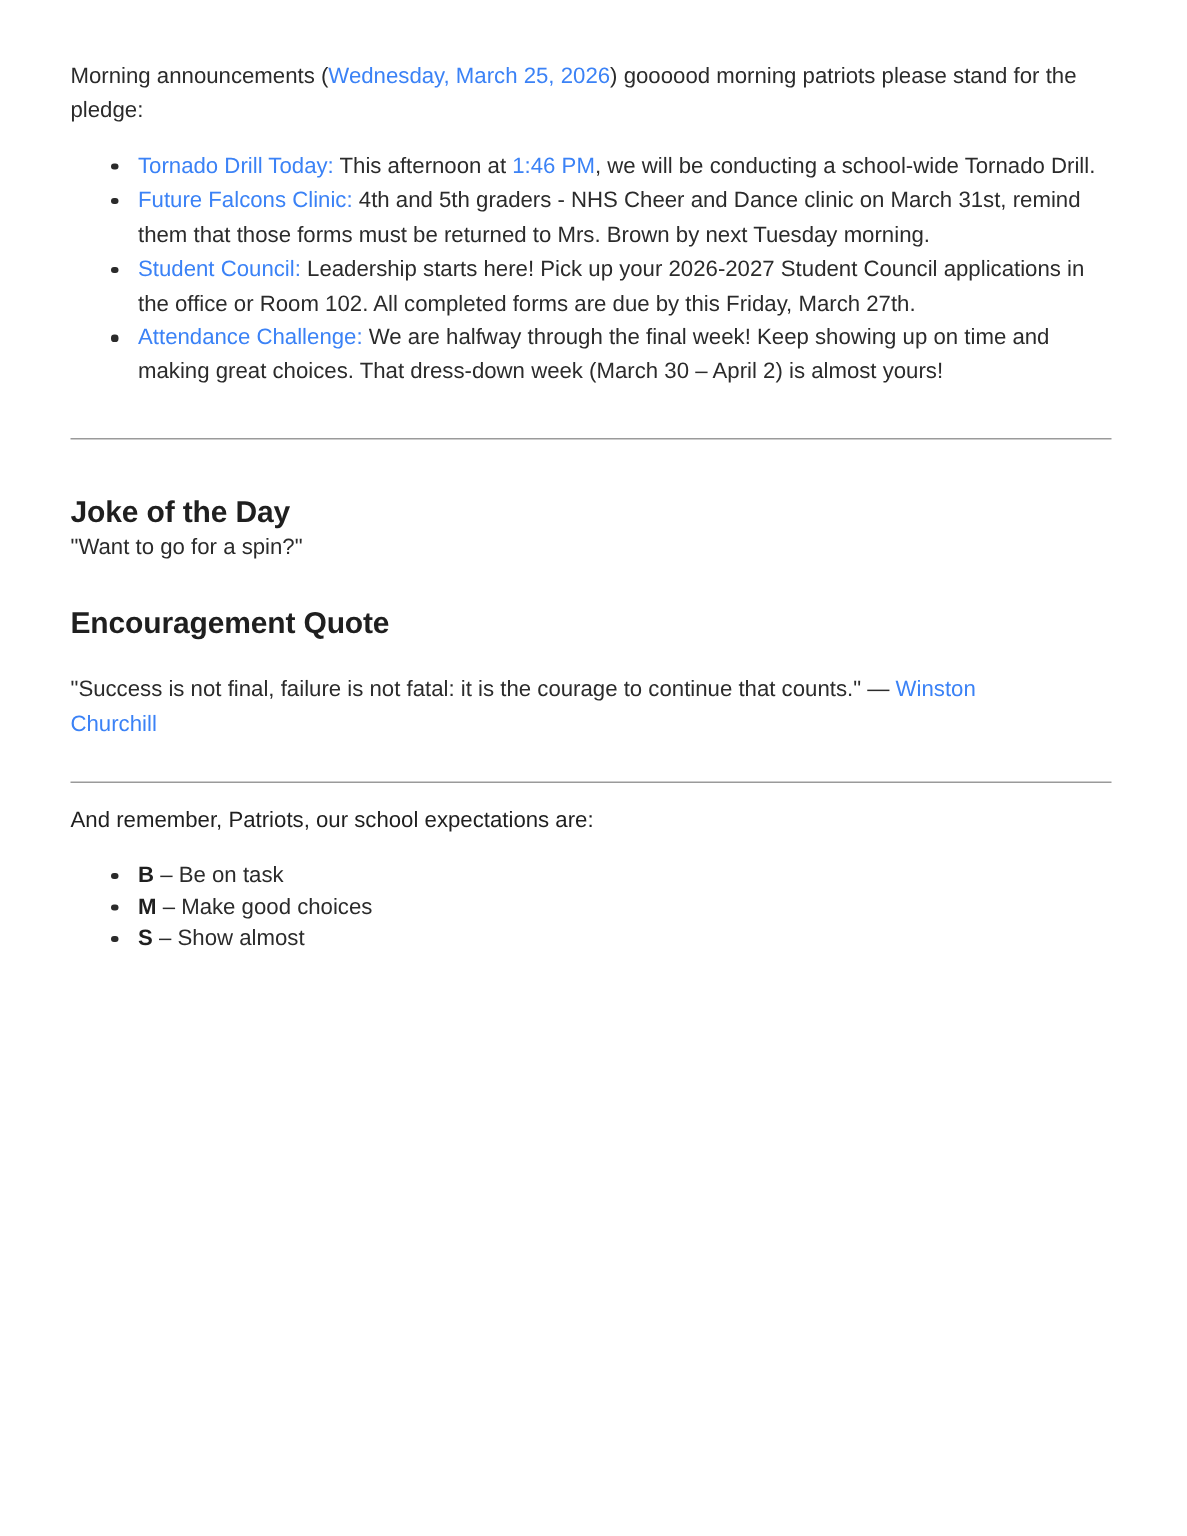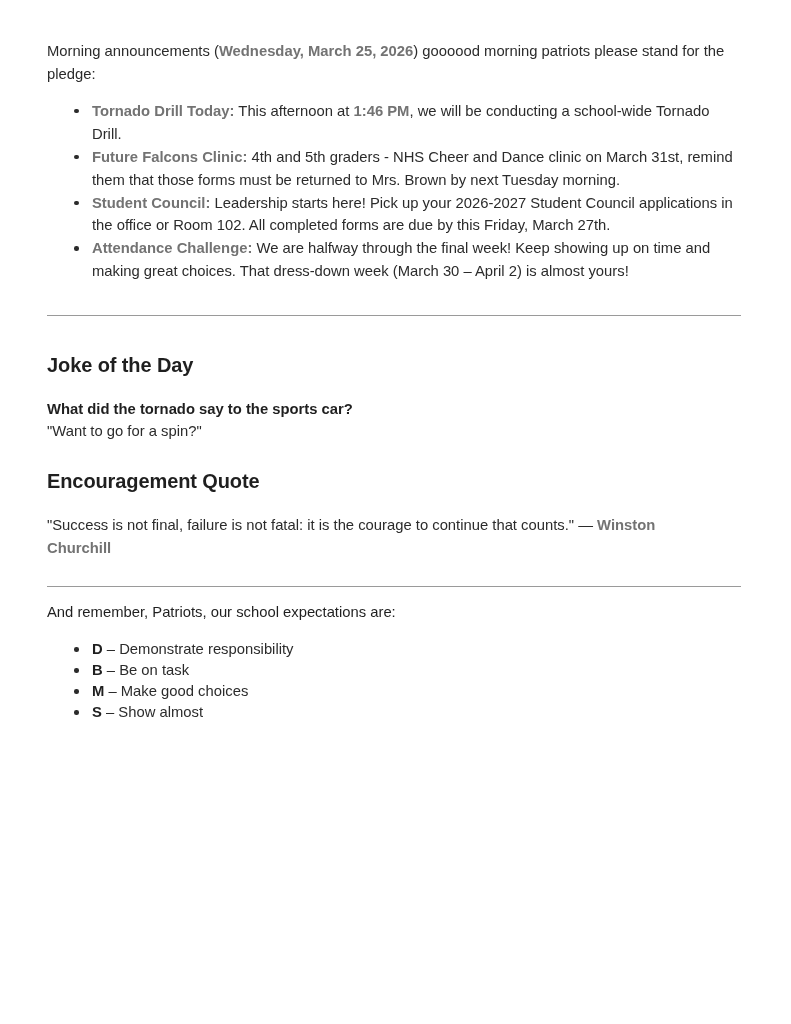--- a/index.html
+++ b/index.html
@@ -26,22 +26,22 @@
     margin: 0;
     padding: 0;
   }
   .intro {
     font-size: 14.8px;
     line-height: 1.55;
     margin-bottom: 14px;
     max-width: 695px;
   }
   b, .b {
-    font-weight: bold;
-    color: #737373;
+    font-weight: normal;
+    color: #3b82f6;
   }
   ul.bullets {
     list-style: none;
     margin: 0 0 0 0;
     padding: 0;
   }
   ul.bullets > li {
     position: relative;
     padding-left: 45px;
     font-size: 14.8px;
@@ -150,39 +150,35 @@
     <li>
       <b>Attendance Challenge:</b><span> We are halfway through the final week! Keep showing up on time and making great choices. That dress-down week (March 30 – April 2) is almost yours!</span><b></b><span></span>
     </li>
   </ul>
 
   <div class="rule-wrap-1">
     <hr class="rule">
   </div>
 
   <h2 class="section-heading heading-joke">Joke of the Day</h2>
-  <p class="joke-q">What did the tornado say to the sports car?</p>
   <p class="joke-a">"Want to go for a spin?"</p>
 
   <h2 class="section-heading heading-quote">Encouragement Quote</h2>
   <p class="quote-line">
     <span>"Success is not final, failure is not fatal: it is the courage to continue that counts." — </span><b>Winston Churchill</b>
   </p>
 
   <div class="rule-wrap-2">
     <hr class="rule">
   </div>
 
   <p class="expect-line">And remember, Patriots, our school expectations are:</p>
 
   <ul class="expect-list">
     <li>
-      <span class="letter">D</span><span> – </span><span>Demonstrate responsibility</span>
-    </li>
-    <li>
       <span class="letter">B</span><span> – </span><span>Be on task</span>
     </li>
     <li>
       <span class="letter">M</span><span> – </span><span>Make good choices</span>
     </li>
     <li>
       <span class="letter">S</span><span> – </span><span>Show almost</span>
     </li>
   </ul>
 

